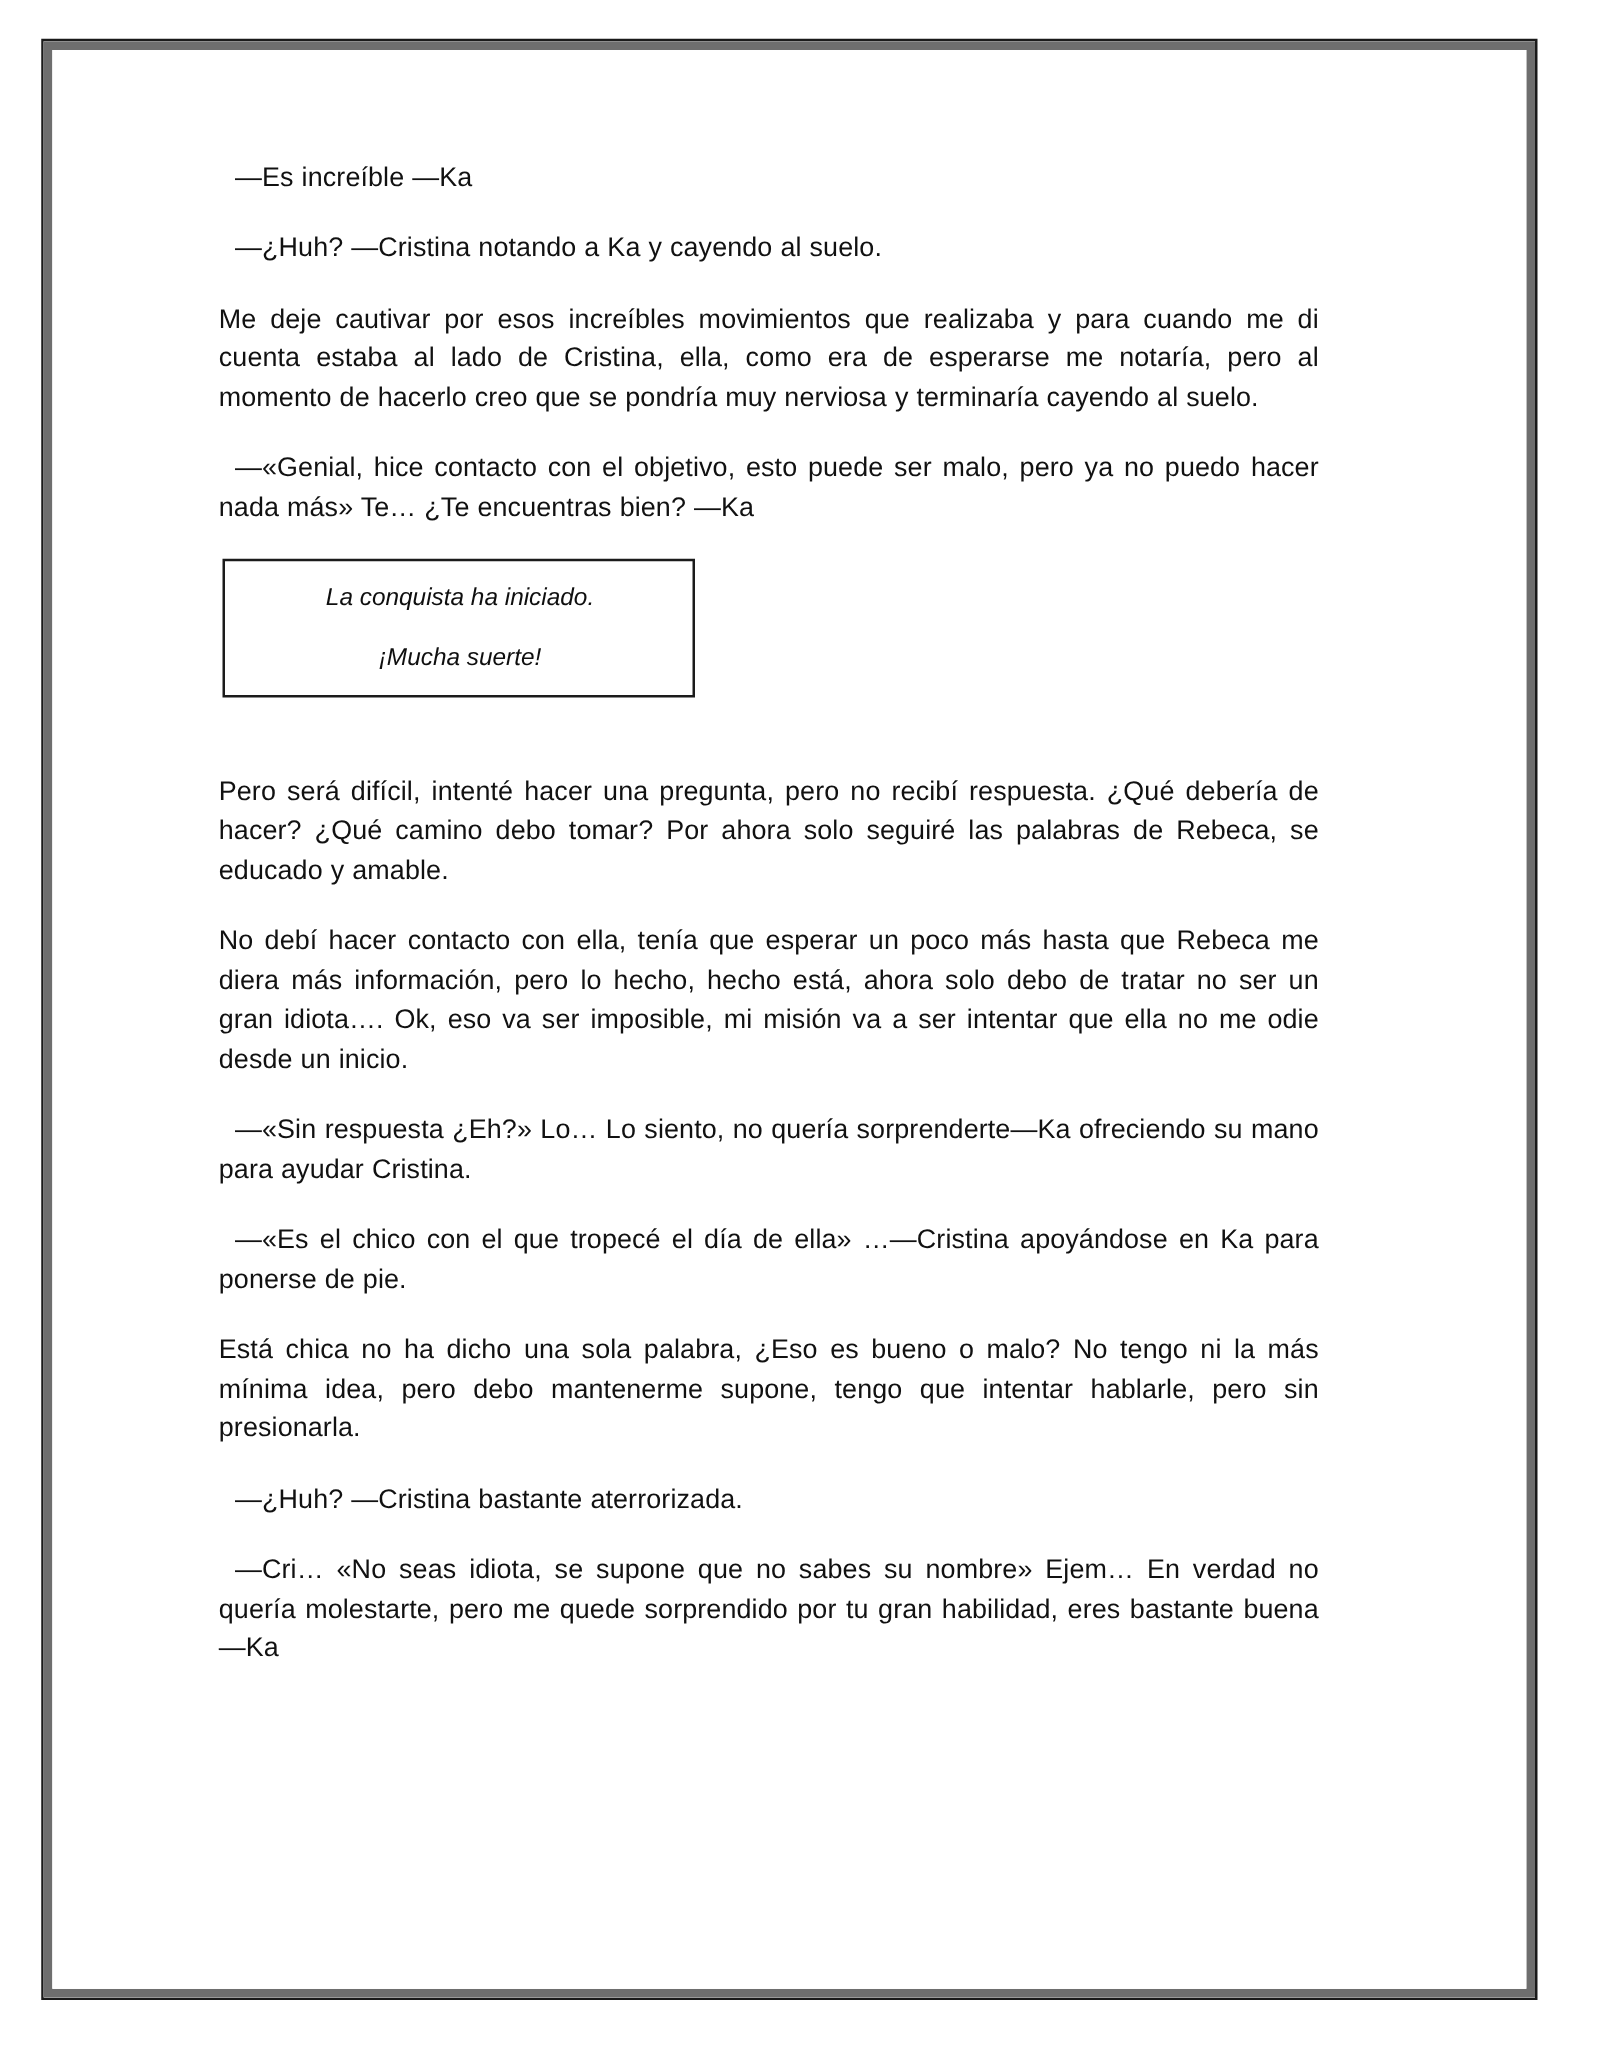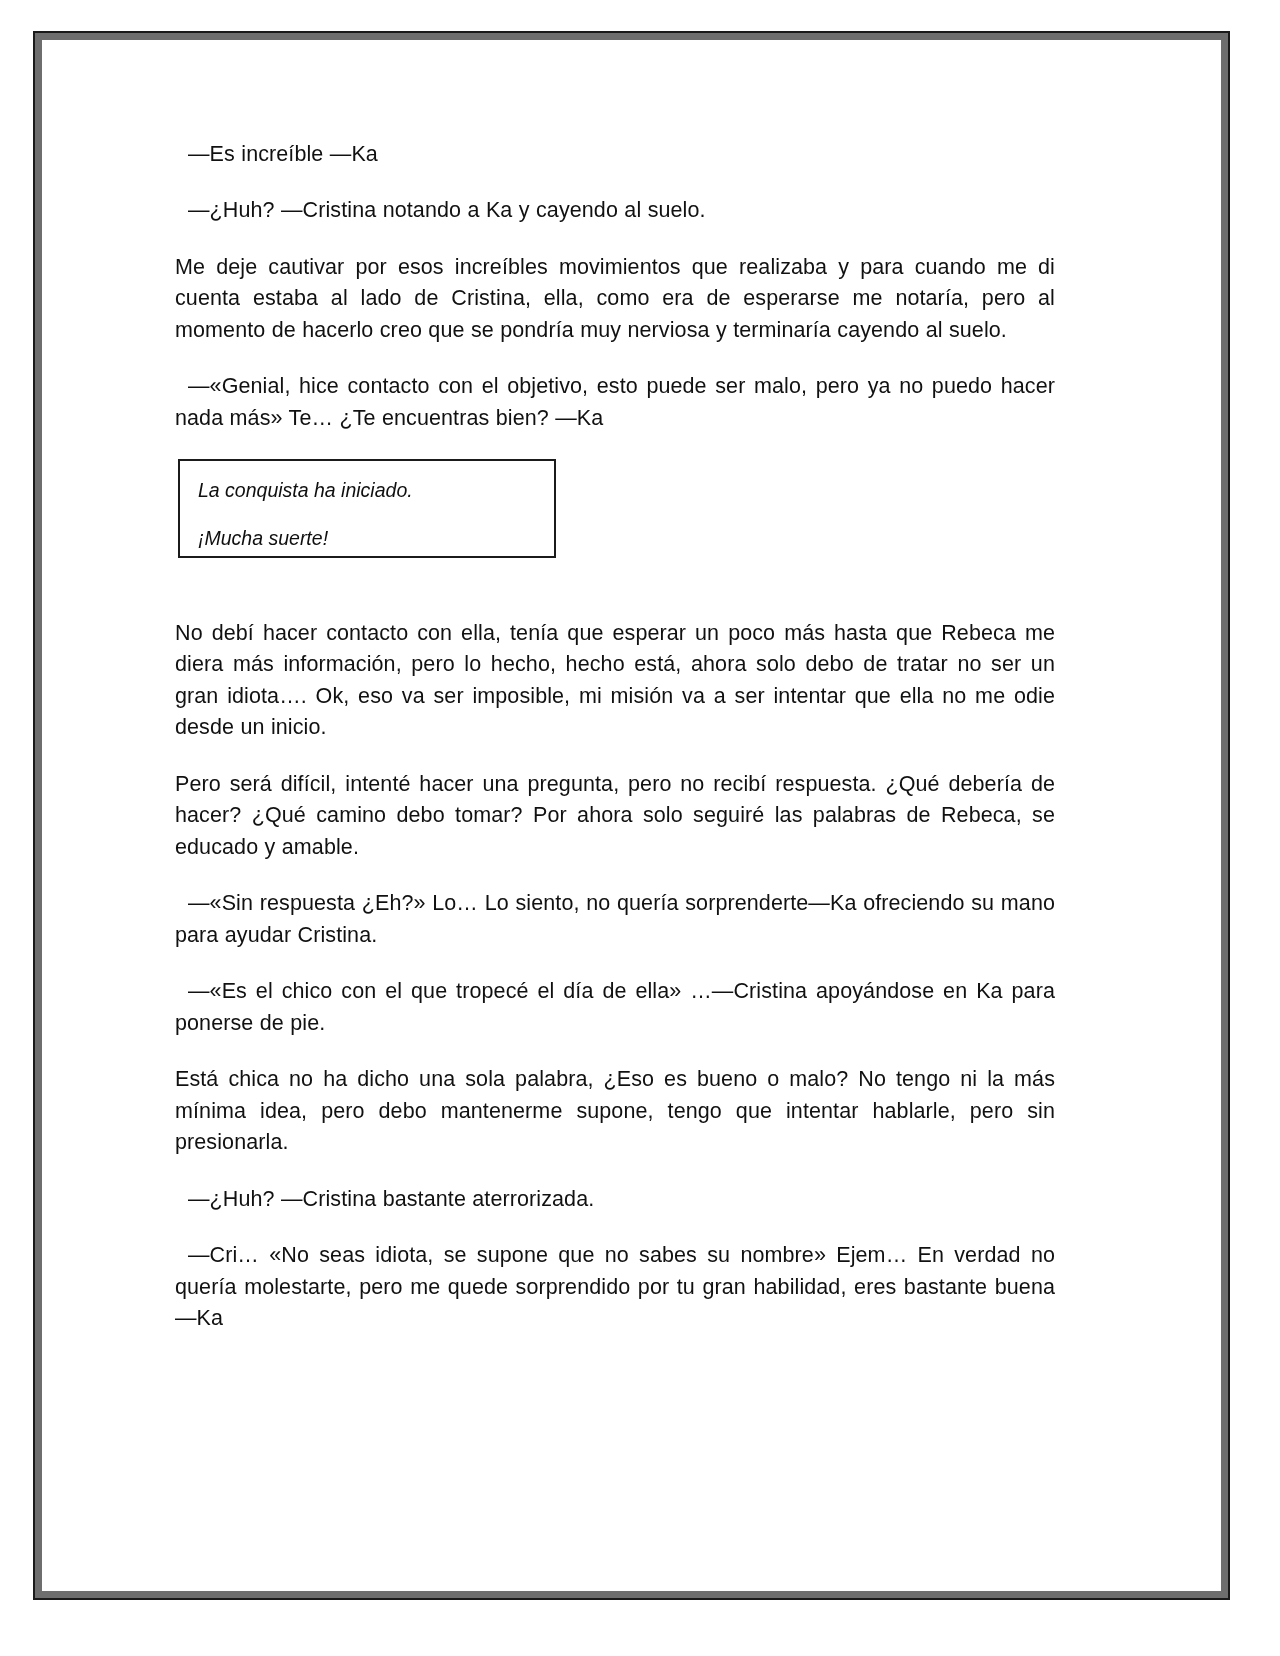--- a/index.html
+++ b/index.html
@@ -39,21 +39,21 @@
     box-sizing: border-box;
     border: 3px solid #ffffff;
     background: #ffffff;
     overflow: hidden;
   }
 
   
   #doc-body {
     position: absolute;
     left: 130px;
-    top: 96px;
+    top: 84px;
     width: 880px;
     color: #000000;
   }
 
   p.para {
     margin: 0 0 25px 0;
     font-size: 21.5px;
     line-height: 1.465;
     text-align: justify;
     text-justify: inter-word;
@@ -67,22 +67,23 @@
   p.indent {
     text-indent: 13px;
   }
 
   
   #callout-box {
     box-sizing: border-box;
     width: 378px;
     margin: 18px 0 60px 3px;
     border: 2px solid #1b1b1b;
-    padding: 17px 16px 4px 18px;
+    padding: 17px 16px 16px 18px;
     background: #ffffff;
+    text-align: center;
   }
   #callout-box p {
     margin: 0;
     font-family: "Liberation Sans", sans-serif;
     font-size: 19.5px;
     line-height: 1.32;
     color: #0f0f0f;
   }
   #callout-line-1 {
     font-style: italic;
@@ -109,23 +110,23 @@
         <p class="para">Me deje cautivar por esos increíbles movimientos que realizaba y para cuando me di cuenta estaba al lado de Cristina, ella, como era de esperarse me notaría, pero al momento de hacerlo creo que se pondría muy nerviosa y terminaría cayendo al suelo.</p>
 
         <p class="para indent">—«Genial, hice contacto con el objetivo, esto puede ser malo, pero ya no puedo hacer nada más» Te… ¿Te encuentras bien? —Ka</p>
 
 
         <div id="callout-box">
           <p id="callout-line-1">La conquista ha iniciado.</p>
           <p id="callout-line-2">¡Mucha suerte!</p>
         </div>
 
+        <p class="para">Pero será difícil, intenté hacer una pregunta, pero no recibí respuesta. ¿Qué debería de hacer? ¿Qué camino debo tomar? Por ahora solo seguiré las palabras de Rebeca, se educado y amable.</p>
+
         <p class="para">No debí hacer contacto con ella, tenía que esperar un poco más hasta que Rebeca me diera más información, pero lo hecho, hecho está, ahora solo debo de tratar no ser un gran idiota…. Ok, eso va ser imposible, mi misión va a ser intentar que ella no me odie desde un inicio.</p>
-
-        <p class="para">Pero será difícil, intenté hacer una pregunta, pero no recibí respuesta. ¿Qué debería de hacer? ¿Qué camino debo tomar? Por ahora solo seguiré las palabras de Rebeca, se educado y amable.</p>
 
         <p class="para indent">—«Sin respuesta ¿Eh?» Lo… Lo siento, no quería sorprenderte—Ka ofreciendo su mano para ayudar Cristina.</p>
 
         <p class="para indent">—«Es el chico con el que tropecé el día de ella» …—Cristina apoyándose en Ka para ponerse de pie.</p>
 
         <p class="para">Está chica no ha dicho una sola palabra, ¿Eso es bueno o malo? No tengo ni la más mínima idea, pero debo mantenerme supone, tengo que intentar hablarle, pero sin presionarla.</p>
 
         <p class="para indent last-line-left">—¿Huh? —Cristina bastante aterrorizada.</p>
 
         <p class="para indent">—Cri… «No seas idiota, se supone que no sabes su nombre» Ejem… En verdad no quería molestarte, pero me quede sorprendido por tu gran habilidad, eres bastante buena —Ka</p>

